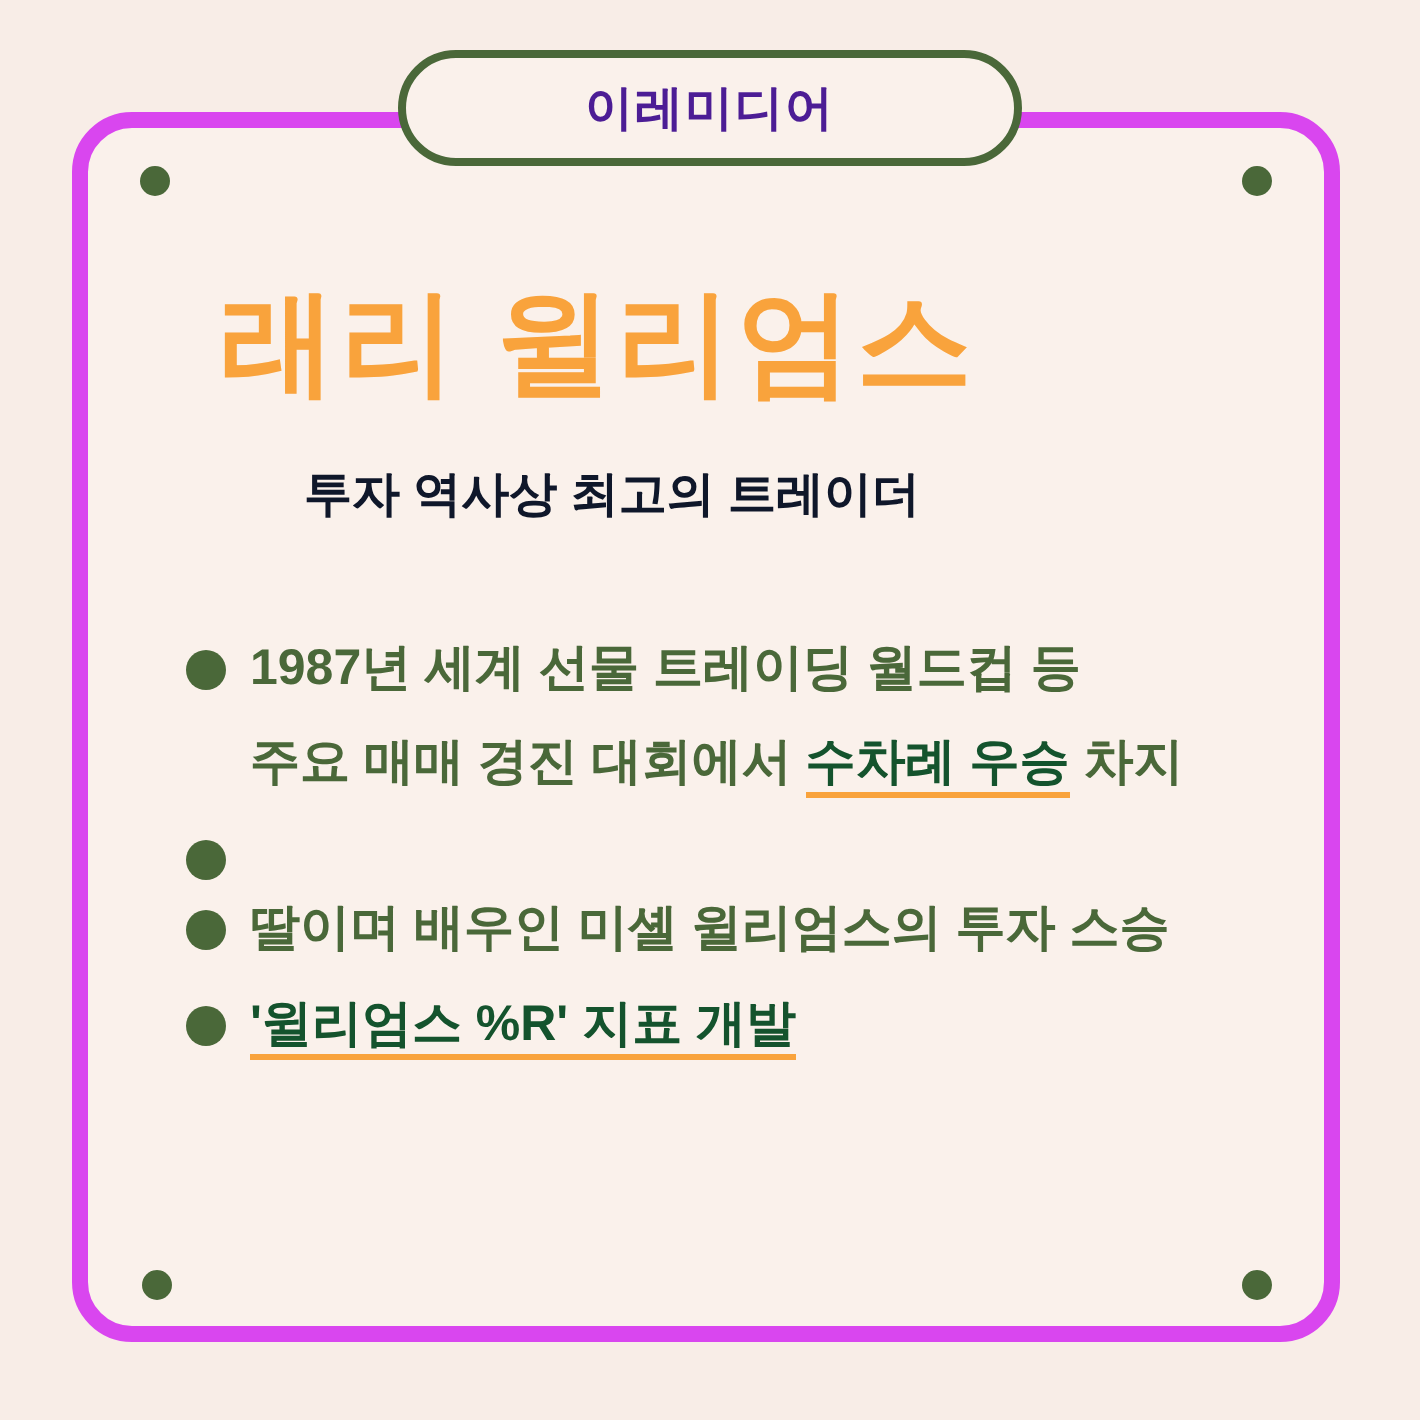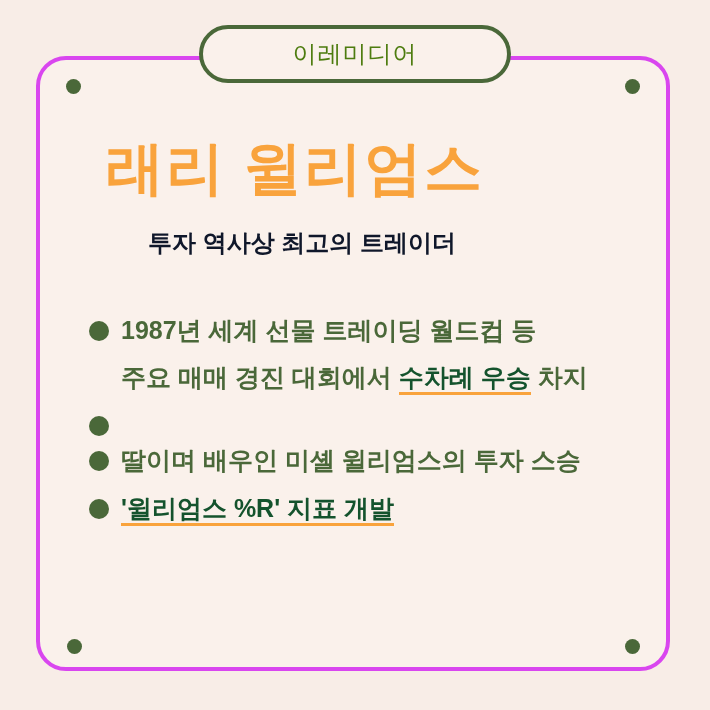--- a/index.html
+++ b/index.html
@@ -19,44 +19,44 @@
     height: 710px;
   }
   .card {
     position: absolute;
     left: 36px;
     top: 56px;
     width: 634px;
     height: 615px;
     box-sizing: border-box;
     background: #FAF1EB;
-    border: 4px solid #d946ef;
+    border: 8px solid #d946ef;
     border-radius: 30px;
     z-index: 1;
   }
   .badge {
     position: absolute;
     left: 50%;
     transform: translateX(-50%);
     top: 25px;
     width: 312px;
     height: 58px;
     box-sizing: border-box;
     background: #FAF1EB;
     border: 4px solid #4A6839;
     border-radius: 29px;
     z-index: 2;
     display: flex;
     align-items: center;
     justify-content: center;
   }
   .badge-label {
-    color: #4d7c0f;
+    color: #4c1d95;
     font-size: 24px;
-    font-weight: 400;
+    font-weight: 700;
     letter-spacing: 1px;
   }
   .corner-dot {
     position: absolute;
     width: 15px;
     height: 15px;
     border-radius: 50%;
     background: #4A6839;
   }
   .dot-tl { left: 26px; top: 19px; }

